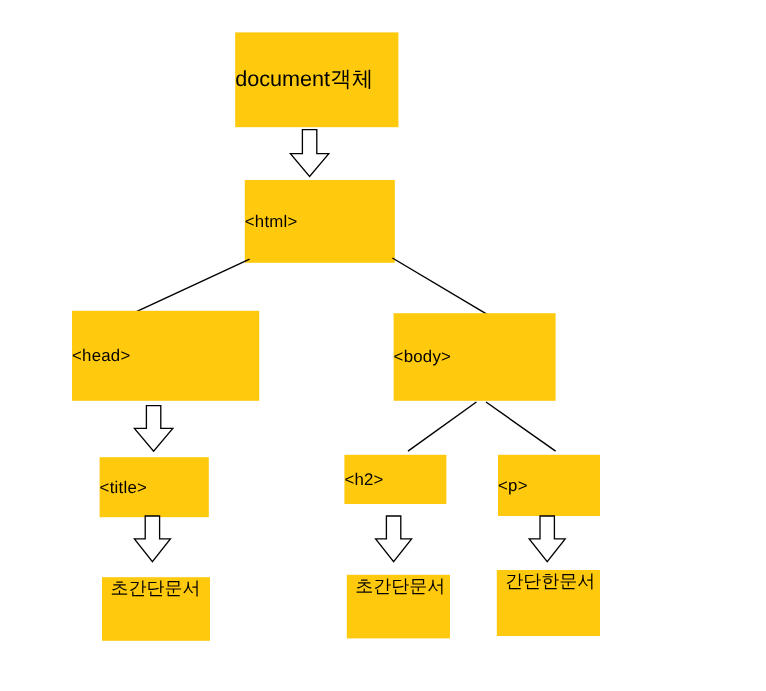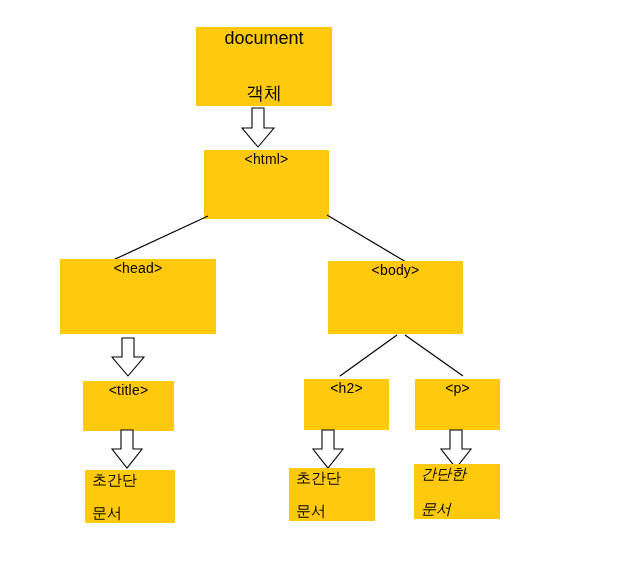--- a/index.html
+++ b/index.html
@@ -19,33 +19,34 @@
     left: 0;
     top: 0;
     width: 638px;
     height: 576px;
   }
   .node {
     position: absolute;
     background: #FFC90E;
     box-sizing: border-box;
     display: flex;
-    flex-direction: column;
-    justify-content: space-between;
+    flex-direction: row;
+    justify-content: flex-start;
     color: #000000;
     line-height: 1.32;
   }
   .node.center {
     align-items: center;
     text-align: center;
   }
   .node.leftal {
     align-items: flex-start;
     text-align: left;
     padding-left: 7px;
+    margin-top: 11px;
   }
   .tagtext {
     font-size: 14px;
     letter-spacing: 0.2px;
     white-space: nowrap;
   }
   .doctext {
     font-size: 18px;
     white-space: nowrap;
   }
@@ -120,21 +121,21 @@
   <div class="line" style="left:404px; top:334px; width:62px; height:44px;">
     <svg width="62" height="44" viewBox="0 0 62 44">
       <line x1="1" y1="1" x2="59" y2="42" stroke="#000000" stroke-width="1.2"></line>
     </svg>
   </div>
 
   <div class="node center" style="left:83px; top:381px; width:91px; height:50px;">
     <span class="tagtext">&lt;title&gt;</span>
   </div>
 
-  <div class="node center" style="left:304px; top:379px; width:85px; height:51px;">
+  <div class="node center" style="left:287px; top:379px; width:85px; height:41px;">
     <span class="tagtext">&lt;h2&gt;</span>
   </div>
 
   <div class="node center" style="left:415px; top:379px; width:85px; height:51px;">
     <span class="tagtext">&lt;p&gt;</span>
   </div>
 
   <div class="arrow" style="left:111px; top:430px; width:32px; height:39px;">
     <svg width="32" height="39" viewBox="0 0 32 39">
       <polygon points="10,0 22,0 22,19 31,19 16,38 1,19 10,19" fill="#FFFFFF" stroke="#000000" stroke-width="1.1"></polygon>
@@ -156,18 +157,18 @@
   <div class="node leftal" style="left:85px; top:470px; width:90px; height:53px;">
     <span class="hangul hangul-line">초간단</span>
     <span class="hangul hangul-line">문서</span>
   </div>
 
   <div class="node leftal" style="left:289px; top:468px; width:86px; height:53px;">
     <span class="hangul hangul-line">초간단</span>
     <span class="hangul hangul-line">문서</span>
   </div>
 
-  <div class="node leftal" style="left:414px; top:464px; width:86px; height:55px;font-style:italic;">
+  <div class="node leftal" style="left:414px; top:464px; width:86px; height:55px;">
     <span class="hangul hangul-line">간단한</span>
     <span class="hangul hangul-line">문서</span>
   </div>
 
 </div>
 
 </body></html>

